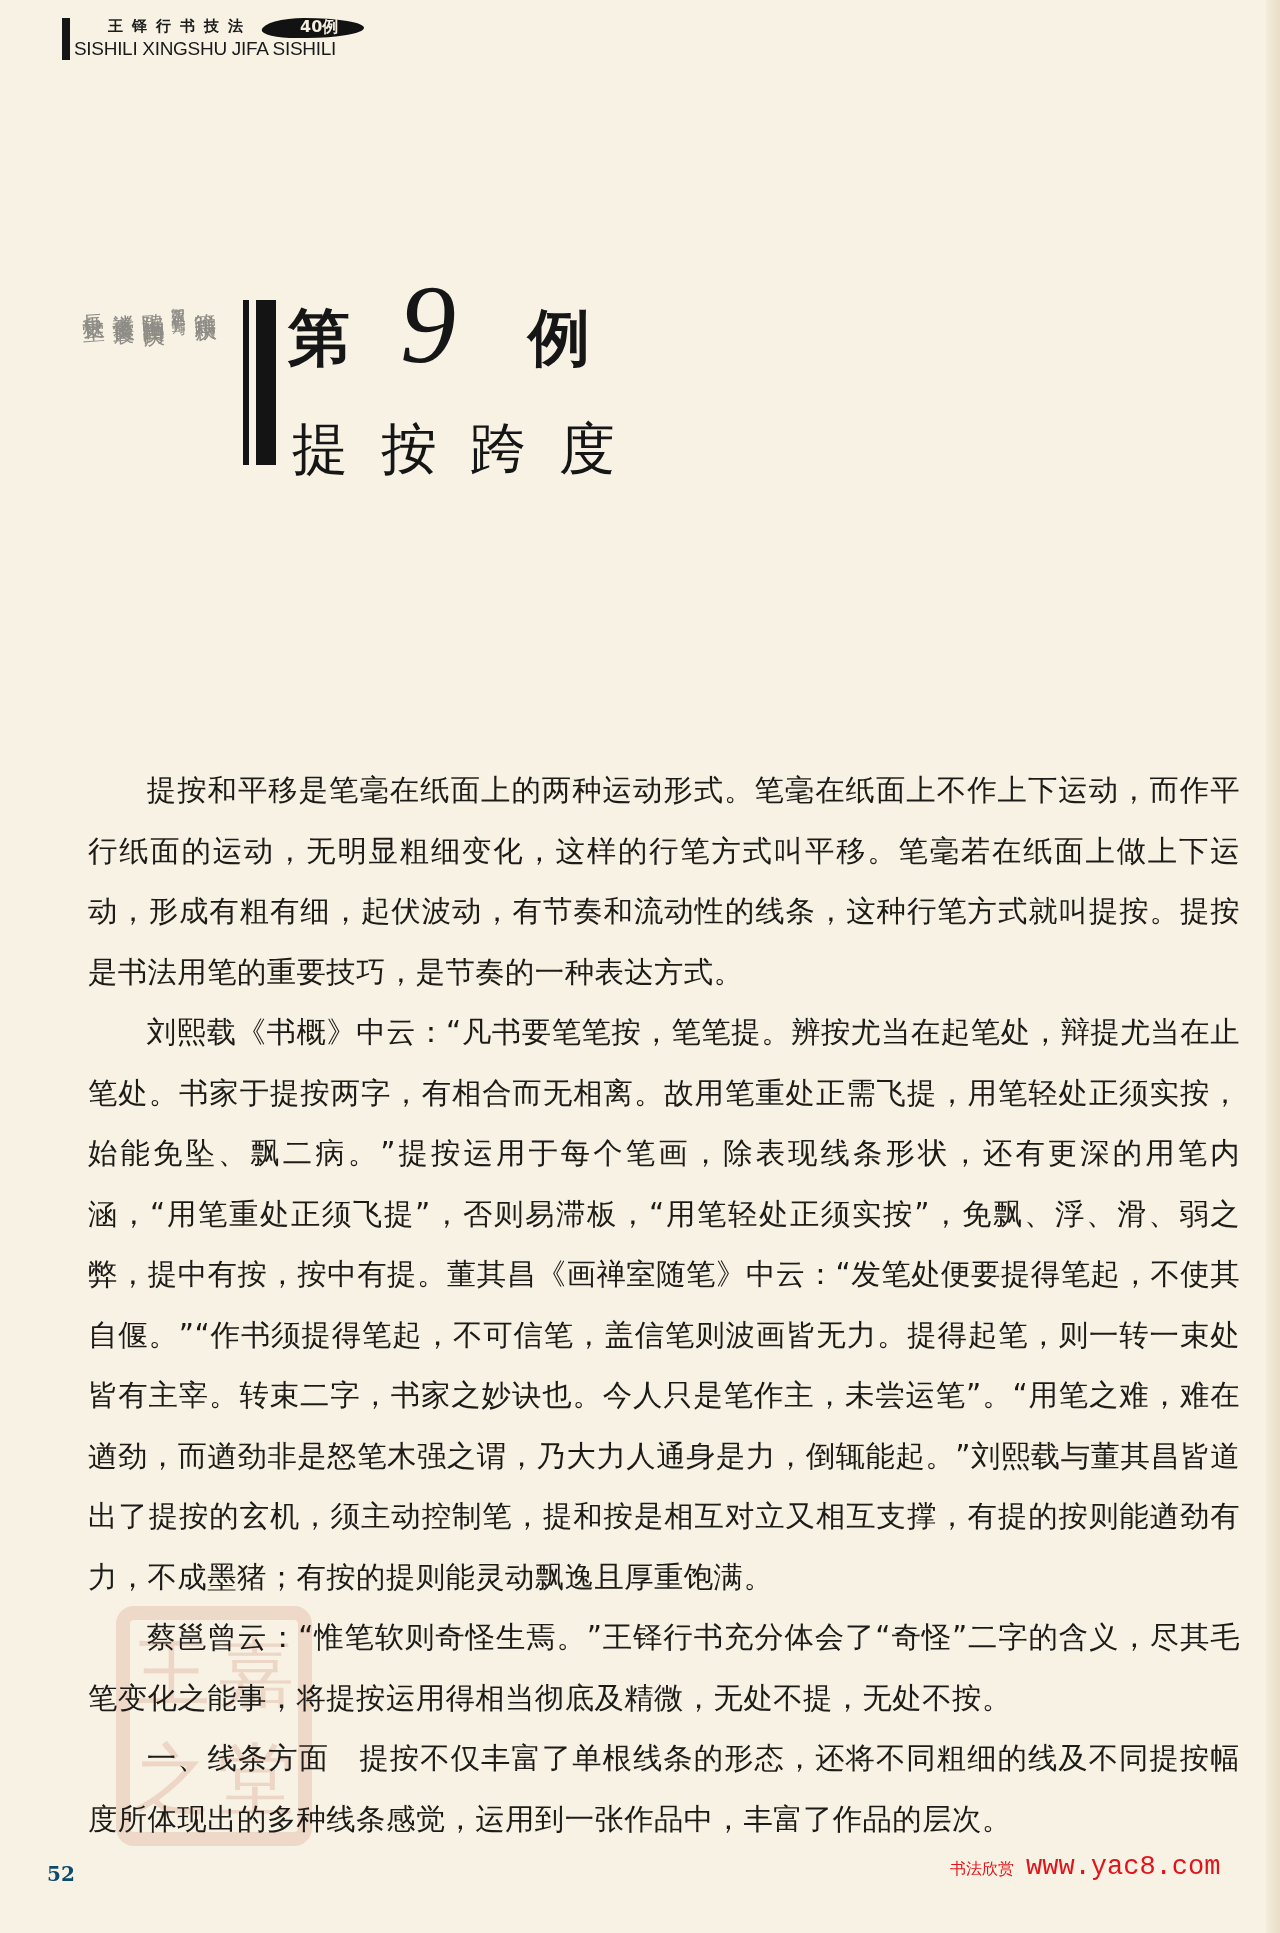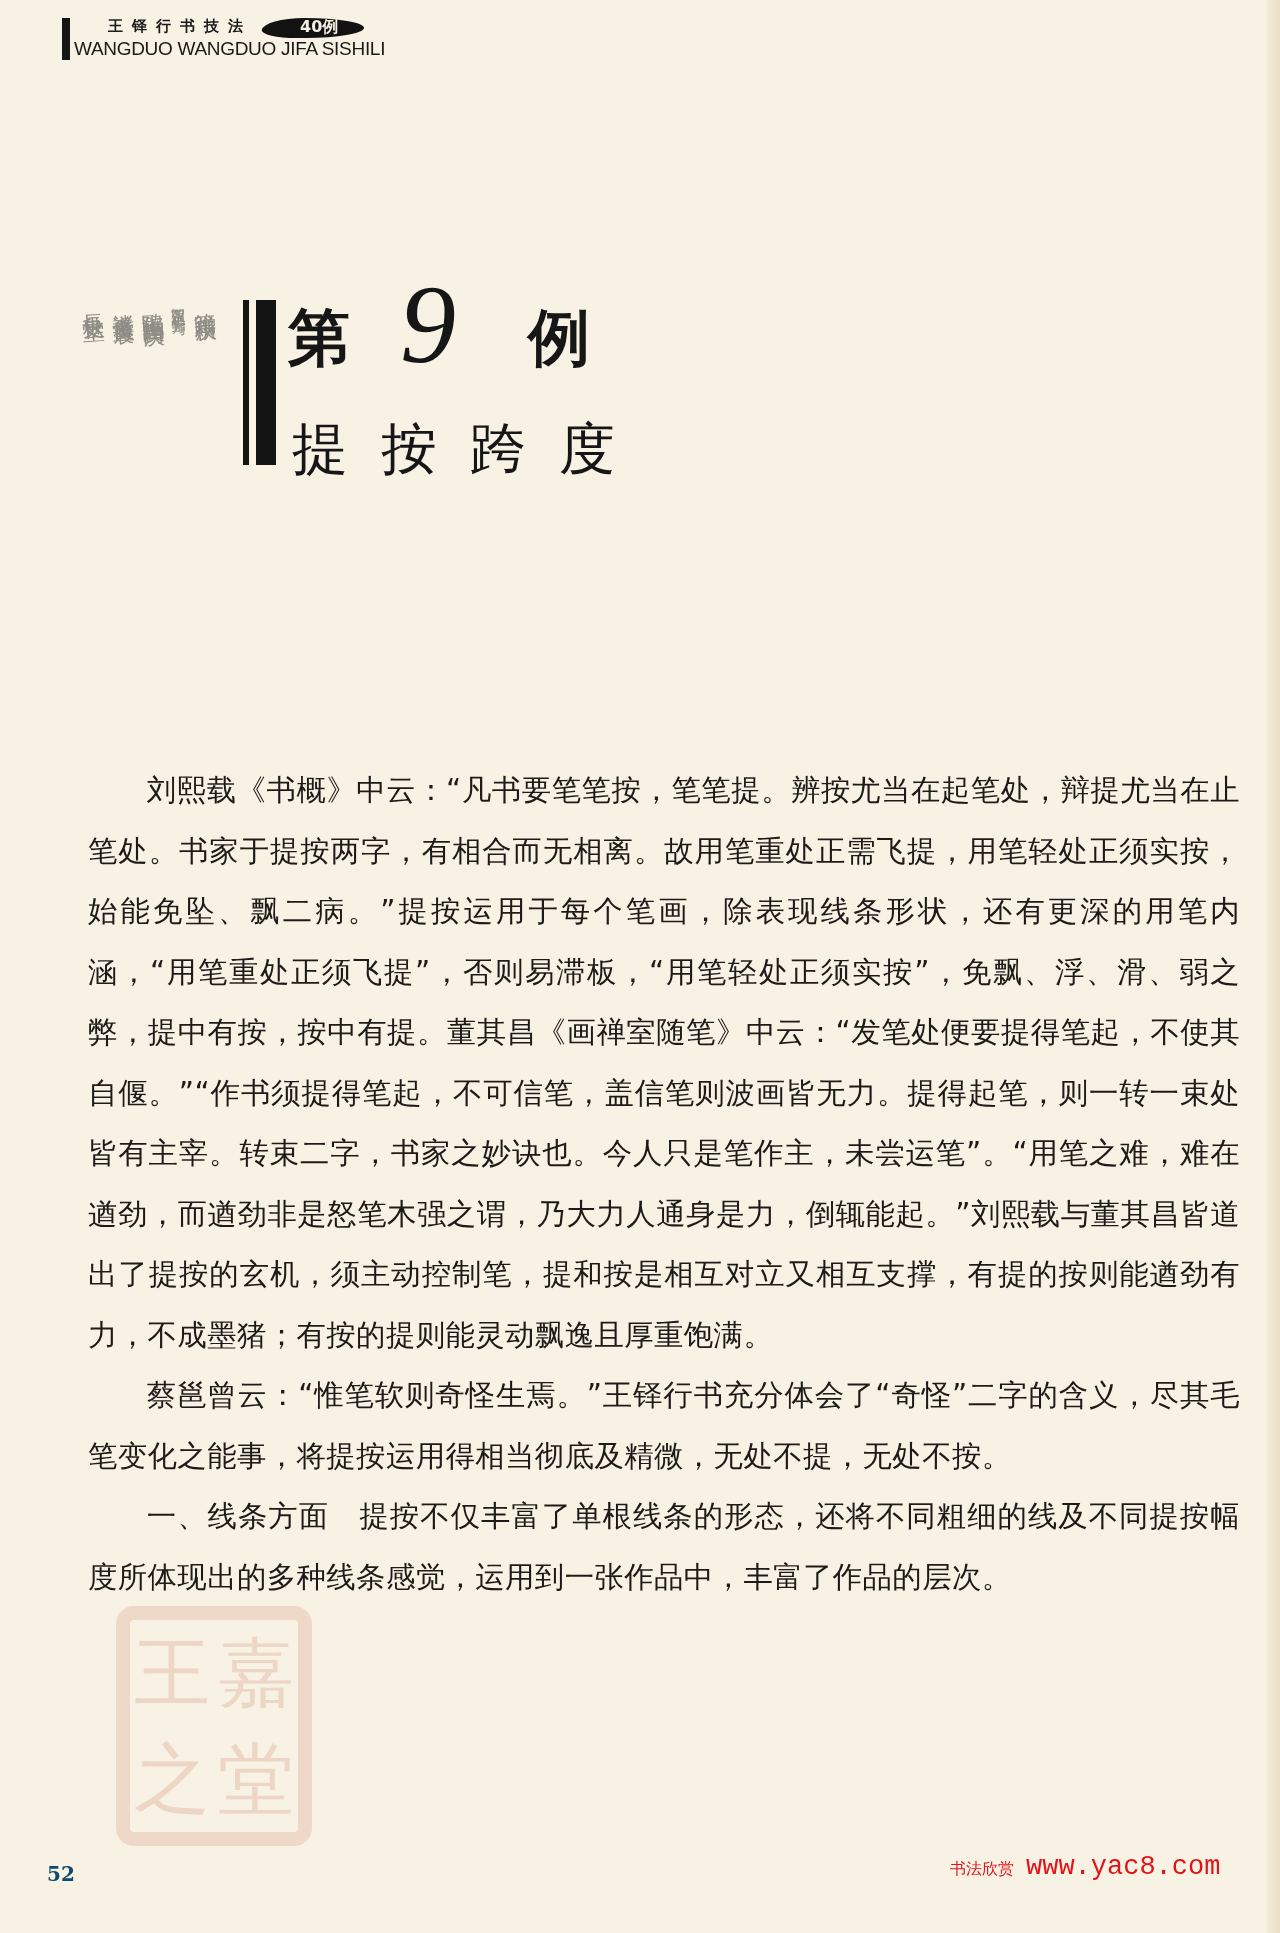--- a/index.html
+++ b/index.html
@@ -92,21 +92,21 @@
 </head>
 <body>
 
 <div class="page-edge"></div>
 
 <div>
   <div class="hdr-bar"></div>
   <div class="hdr-cn">王铎行书技法</div>
   <div class="hdr-blob"></div>
   <div class="hdr-blob-text">40例</div>
-  <div class="hdr-en">WANGDUO WANGDUO JIFA SISHILI</div>
+  <div class="hdr-en">SISHILI XINGSHU JIFA SISHILI</div>
 </div>
 
 <div class="inscription">
   <div class="ins-col">篤贈庚秋</div>
   <div class="ins-col small">智永四絕一帖方与</div>
   <div class="ins-col">歐陽詢虞尚庚</div>
   <div class="ins-col">褚遂良畫寢</div>
   <div class="ins-col">長史秋堂</div>
 </div>
 
@@ -120,20 +120,21 @@
 </div>
 
 <div class="seal">
   <span>王</span>
   <span>嘉</span>
   <span>之</span>
   <span>堂</span>
 </div>
 
 <div class="body-text">
+  <p>提按和平移是笔毫在纸面上的两种运动形式。笔毫在纸面上不作上下运动，而作平行纸面的运动，无明显粗细变化，这样的行笔方式叫平移。笔毫若在纸面上做上下运动，形成有粗有细，起伏波动，有节奏和流动性的线条，这种行笔方式就叫提按。提按是书法用笔的重要技巧，是节奏的一种表达方式。</p>
   <p>刘熙载《书概》中云：“凡书要笔笔按，笔笔提。辨按尤当在起笔处，辩提尤当在止笔处。书家于提按两字，有相合而无相离。故用笔重处正需飞提，用笔轻处正须实按，始能免坠、飘二病。”提按运用于每个笔画，除表现线条形状，还有更深的用笔内涵，“用笔重处正须飞提”，否则易滞板，“用笔轻处正须实按”，免飘、浮、滑、弱之弊，提中有按，按中有提。董其昌《画禅室随笔》中云：“发笔处便要提得笔起，不使其自偃。”“作书须提得笔起，不可信笔，盖信笔则波画皆无力。提得起笔，则一转一束处皆有主宰。转束二字，书家之妙诀也。今人只是笔作主，未尝运笔”。“用笔之难，难在遒劲，而遒劲非是怒笔木强之谓，乃大力人通身是力，倒辄能起。”刘熙载与董其昌皆道出了提按的玄机，须主动控制笔，提和按是相互对立又相互支撑，有提的按则能遒劲有力，不成墨猪；有按的提则能灵动飘逸且厚重饱满。</p>
   <p>蔡邕曾云：“惟笔软则奇怪生焉。”王铎行书充分体会了“奇怪”二字的含义，尽其毛笔变化之能事，将提按运用得相当彻底及精微，无处不提，无处不按。</p>
   <p>一、线条方面　提按不仅丰富了单根线条的形态，还将不同粗细的线及不同提按幅度所体现出的多种线条感觉，运用到一张作品中，丰富了作品的层次。</p>
 </div>
 
 <div class="page-num">52</div>
 <div class="watermark">
   <span class="cn">书法欣赏</span><span>www.yac8.com</span>
 </div>
 

